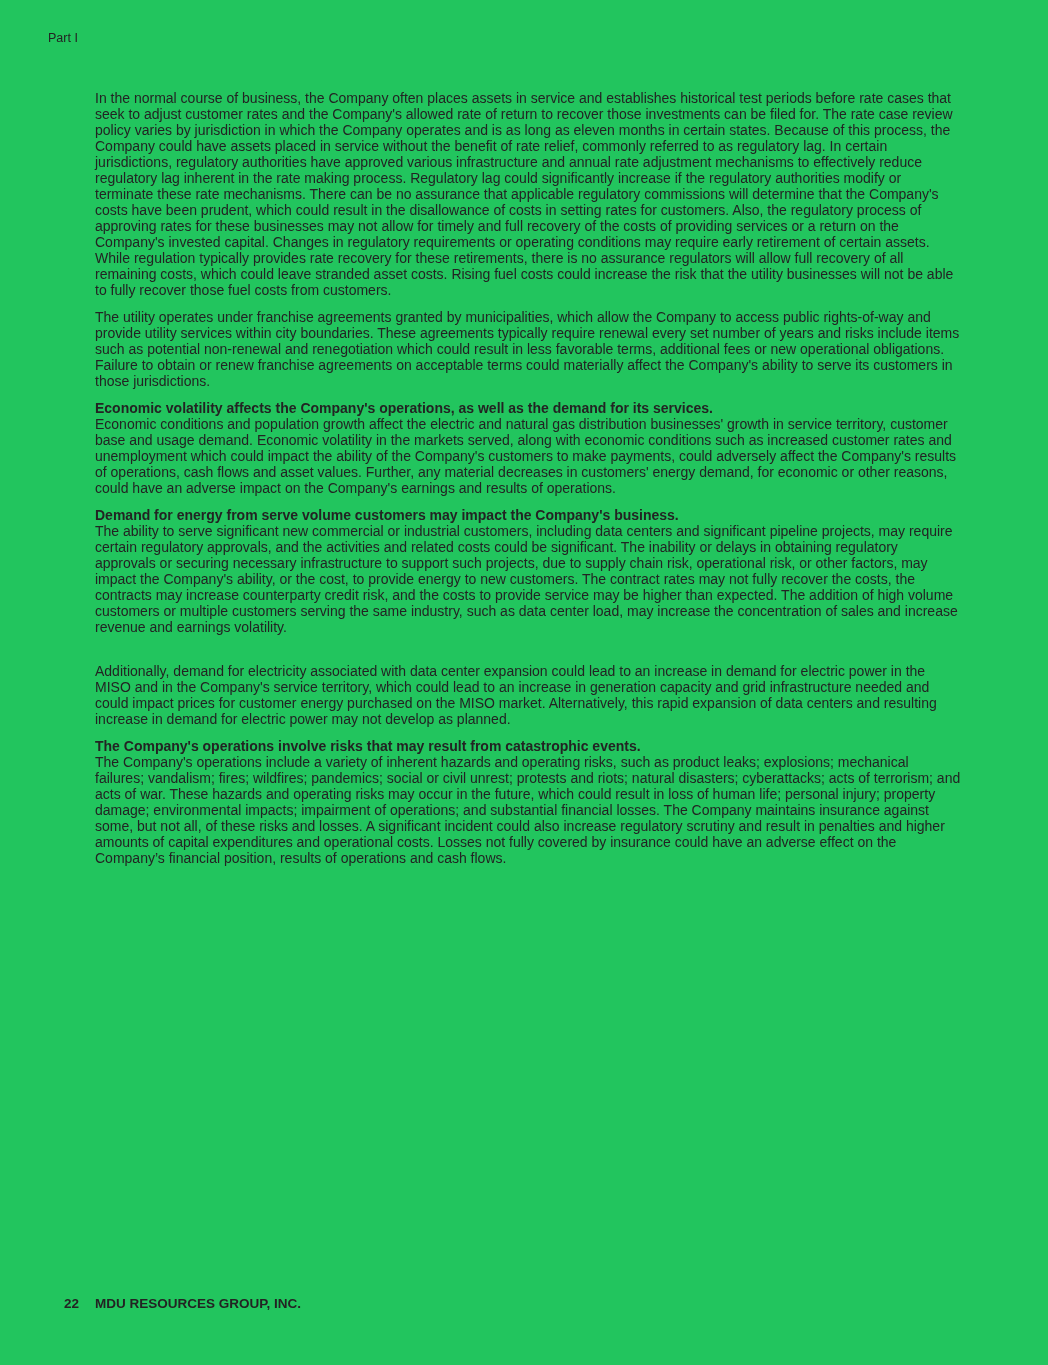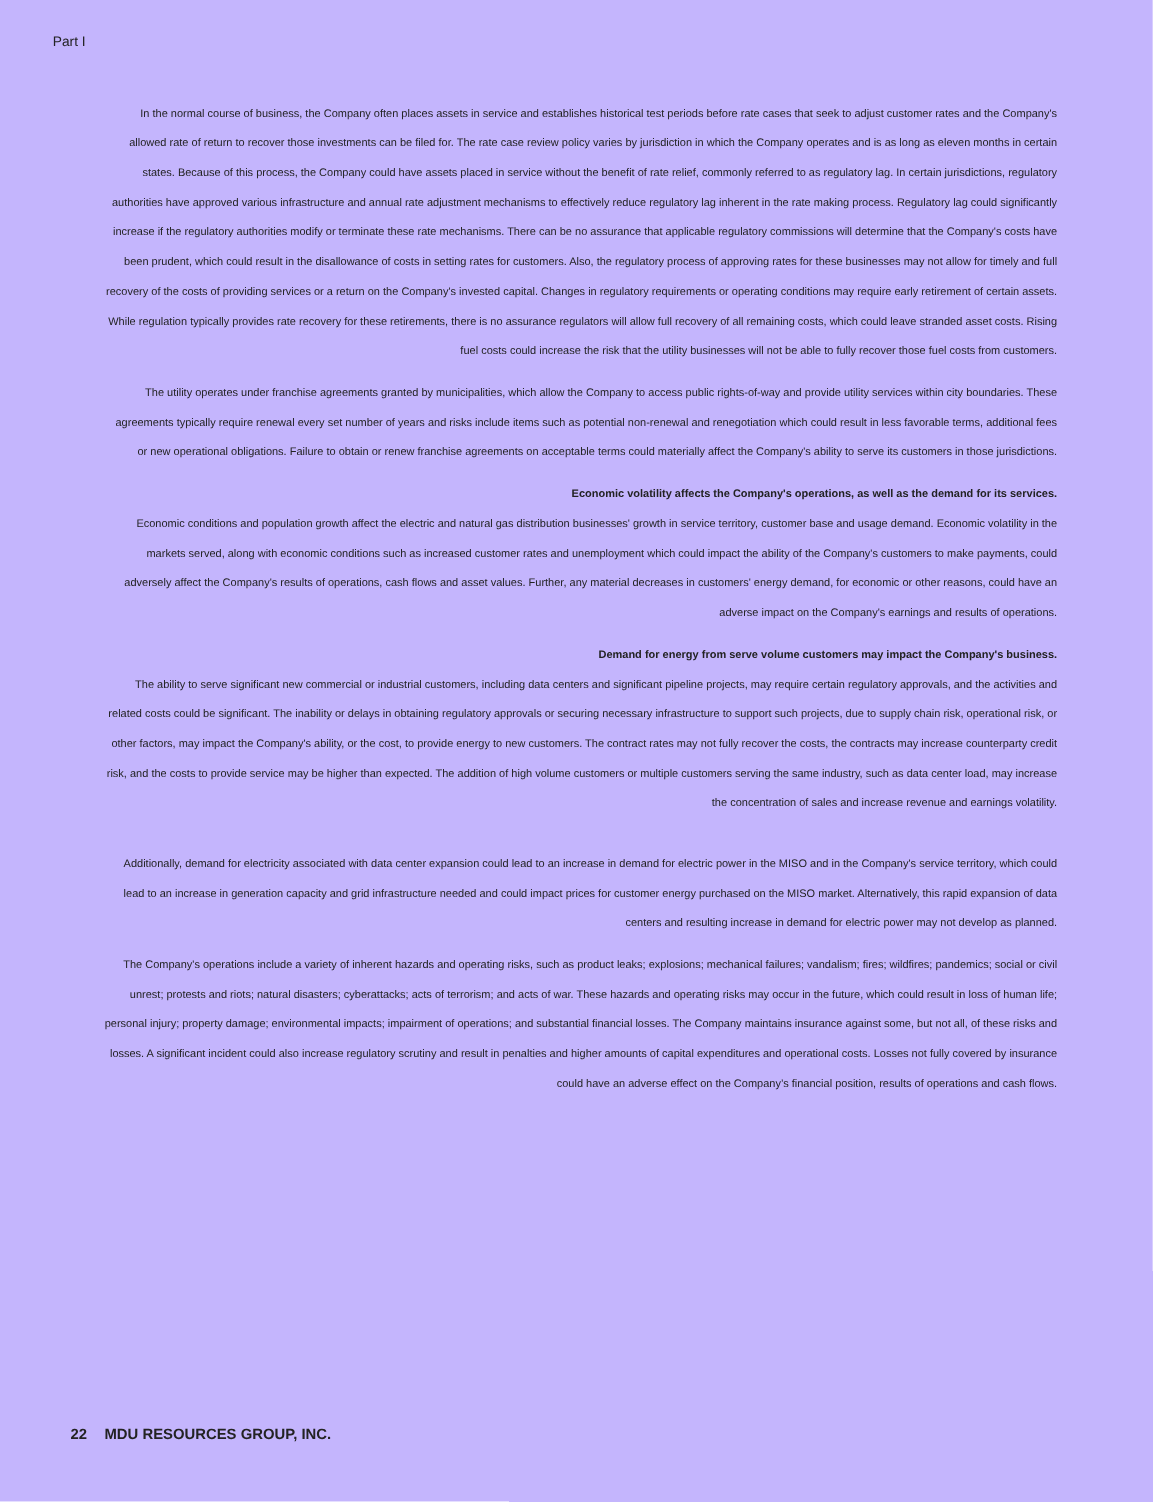--- a/index.html
+++ b/index.html
@@ -4,40 +4,40 @@
 <style>
   html, body {
     margin: 0;
     padding: 0;
     background: #ffffff;
   }
   .page {
     position: relative;
     width: 1048px;
     height: 1365px;
-    background: #c4b5fd;
+    background: #22c55e;
     font-family: "Liberation Sans", sans-serif;
     color: #232323;
     overflow: hidden;
   }
   .part-label {
     position: absolute;
     left: 48px;
     top: 31px;
     font-size: 12.5px;
     color: #232323;
   }
   .body-text {
     position: absolute;
     left: 95px;
     top: 90px;
     width: 866px;
-    font-size: 10px;
-    line-height: 27px;
-    text-align: right;
+    font-size: 14px;
+    line-height: 16px;
+    text-align: left;
   }
   .body-text p {
     margin: 0 0 11px 0;
   }
   .body-text p.heading {
     margin: 0;
     font-weight: bold;
   }
   .body-text p.spaced {
     margin-top: 28px;
@@ -65,20 +65,21 @@
   <div class="part-label">Part I</div>
 
   <div class="body-text">
     <p>In the normal course of business, the Company often places assets in service and establishes historical test periods before rate cases that seek to adjust customer rates and the Company's allowed rate of return to recover those investments can be filed for. The rate case review policy varies by jurisdiction in which the Company operates and is as long as eleven months in certain states. Because of this process, the Company could have assets placed in service without the benefit of rate relief, commonly referred to as regulatory lag. In certain jurisdictions, regulatory authorities have approved various infrastructure and annual rate adjustment mechanisms to effectively reduce regulatory lag inherent in the rate making process. Regulatory lag could significantly increase if the regulatory authorities modify or terminate these rate mechanisms. There can be no assurance that applicable regulatory commissions will determine that the Company's costs have been prudent, which could result in the disallowance of costs in setting rates for customers. Also, the regulatory process of approving rates for these businesses may not allow for timely and full recovery of the costs of providing services or a return on the Company's invested capital. Changes in regulatory requirements or operating conditions may require early retirement of certain assets. While regulation typically provides rate recovery for these retirements, there is no assurance regulators will allow full recovery of all remaining costs, which could leave stranded asset costs. Rising fuel costs could increase the risk that the utility businesses will not be able to fully recover those fuel costs from customers.</p>
     <p>The utility operates under franchise agreements granted by municipalities, which allow the Company to access public rights-of-way and provide utility services within city boundaries. These agreements typically require renewal every set number of years and risks include items such as potential non-renewal and renegotiation which could result in less favorable terms, additional fees or new operational obligations. Failure to obtain or renew franchise agreements on acceptable terms could materially affect the Company's ability to serve its customers in those jurisdictions.</p>
     <p class="heading">Economic volatility affects the Company's operations, as well as the demand for its services.</p>
     <p>Economic conditions and population growth affect the electric and natural gas distribution businesses' growth in service territory, customer base and usage demand. Economic volatility in the markets served, along with economic conditions such as increased customer rates and unemployment which could impact the ability of the Company's customers to make payments, could adversely affect the Company's results of operations, cash flows and asset values. Further, any material decreases in customers' energy demand, for economic or other reasons, could have an adverse impact on the Company's earnings and results of operations.</p>
     <p class="heading">Demand for energy from serve volume customers may impact the Company's business.</p>
     <p>The ability to serve significant new commercial or industrial customers, including data centers and significant pipeline projects, may require certain regulatory approvals, and the activities and related costs could be significant. The inability or delays in obtaining regulatory approvals or securing necessary infrastructure to support such projects, due to supply chain risk, operational risk, or other factors, may impact the Company's ability, or the cost, to provide energy to new customers. The contract rates may not fully recover the costs, the contracts may increase counterparty credit risk, and the costs to provide service may be higher than expected. The addition of high volume customers or multiple customers serving the same industry, such as data center load, may increase the concentration of sales and increase revenue and earnings volatility.</p>
     <p class="spaced">Additionally, demand for electricity associated with data center expansion could lead to an increase in demand for electric power in the MISO and in the Company's service territory, which could lead to an increase in generation capacity and grid infrastructure needed and could impact prices for customer energy purchased on the MISO market. Alternatively, this rapid expansion of data centers and resulting increase in demand for electric power may not develop as planned.</p>
+    <p class="heading">The Company's operations involve risks that may result from catastrophic events.</p>
     <p>The Company's operations include a variety of inherent hazards and operating risks, such as product leaks; explosions; mechanical failures; vandalism; fires; wildfires; pandemics; social or civil unrest; protests and riots; natural disasters; cyberattacks; acts of terrorism; and acts of war. These hazards and operating risks may occur in the future, which could result in loss of human life; personal injury; property damage; environmental impacts; impairment of operations; and substantial financial losses. The Company maintains insurance against some, but not all, of these risks and losses. A significant incident could also increase regulatory scrutiny and result in penalties and higher amounts of capital expenditures and operational costs. Losses not fully covered by insurance could have an adverse effect on the Company’s financial position, results of operations and cash flows.</p>
   </div>
 
   <div class="footer">
     <span class="page-num">22</span><span class="company">MDU RESOURCES GROUP, INC.</span>
   </div>
 
 </div>
 
 </body></html>

